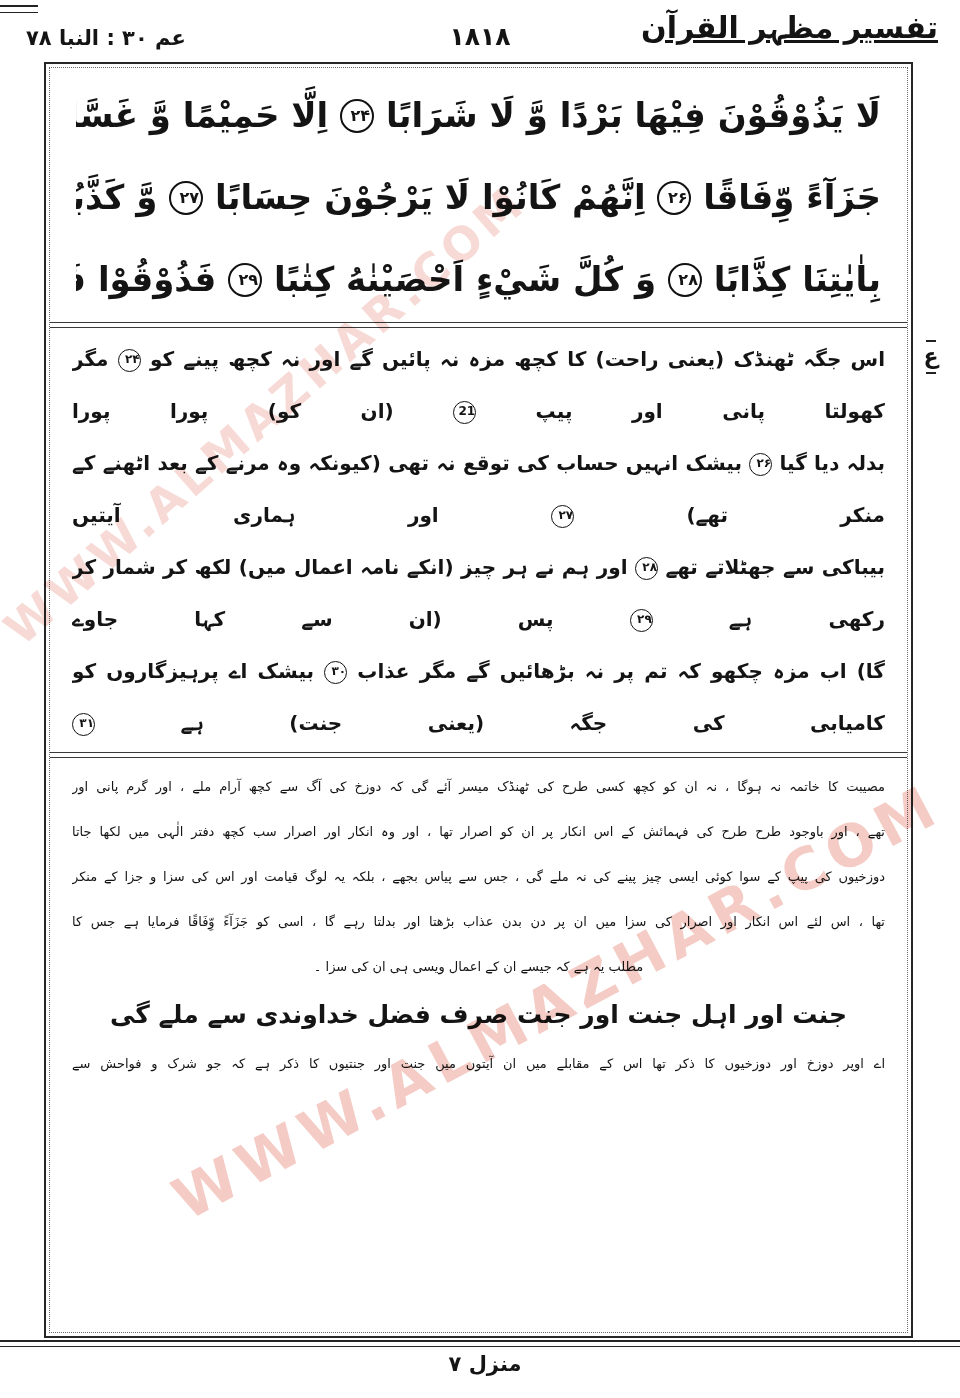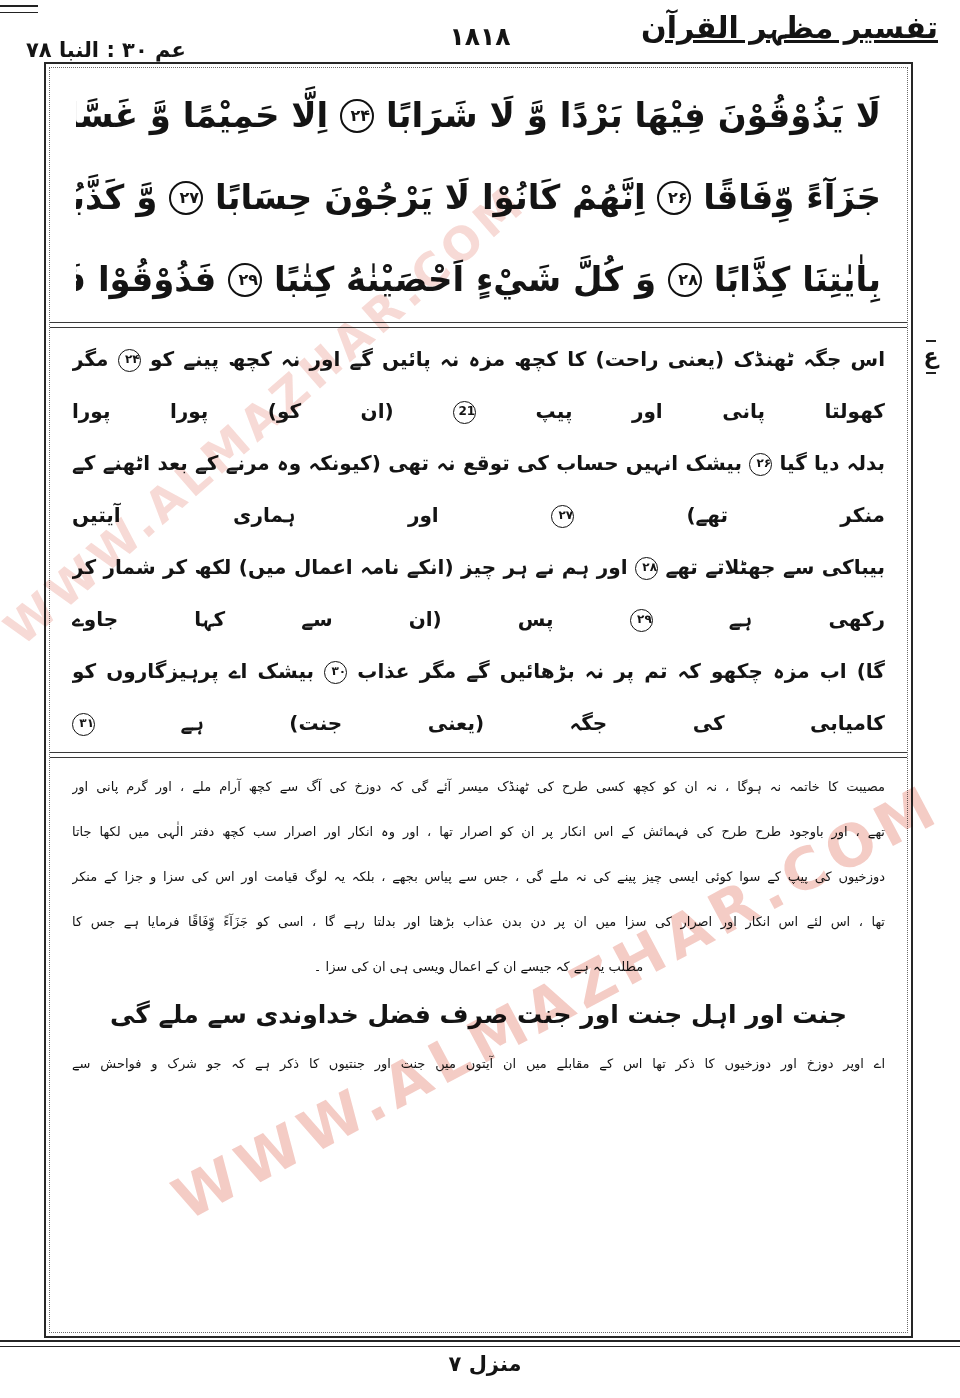--- a/index.html
+++ b/index.html
@@ -4,21 +4,21 @@
 <title>تفسیر مظہر القرآن — ۱۸۱۸</title>
 <style>
   html,body{margin:0;padding:0;background:#e9e9e9;}
   .page{
     position:relative;width:960px;height:1398px;margin:0 auto;
     background:#ffffff;overflow:hidden;
     font-family:"DejaVu Sans",sans-serif;color:#141414;
   }
   
   .header{position:absolute;top:0;left:0;right:0;height:62px;}
-  .hdr-left{position:absolute;left:26px;top:26px;font-size:21px;font-weight:700;direction:rtl;margin-top:12px;}
+  .hdr-left{position:absolute;left:26px;top:26px;font-size:21px;font-weight:700;direction:rtl;}
   .hdr-page{position:absolute;left:50%;top:22px;transform:translateX(-50%);font-size:25px;font-weight:700;letter-spacing:1px;text-align:right;}
   .hdr-right{position:absolute;right:22px;top:10px;font-size:30px;font-weight:700;direction:rtl;text-decoration:underline;}
   .corner-stub{position:absolute;left:0;top:5px;width:38px;height:5px;border-top:2px solid #222;border-bottom:1px solid #222;}
   
   .frame{
     position:absolute;left:44px;top:62px;width:869px;height:1276px;
     border:2px solid #262626;box-sizing:border-box;background:#fff;overflow:hidden;
   }
   .frame-inner{
     position:absolute;inset:3px;border:1px dotted #6a6a6a;

